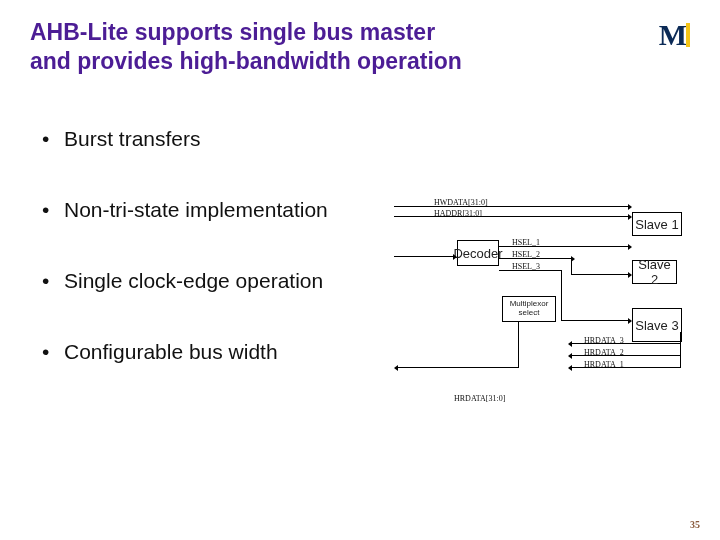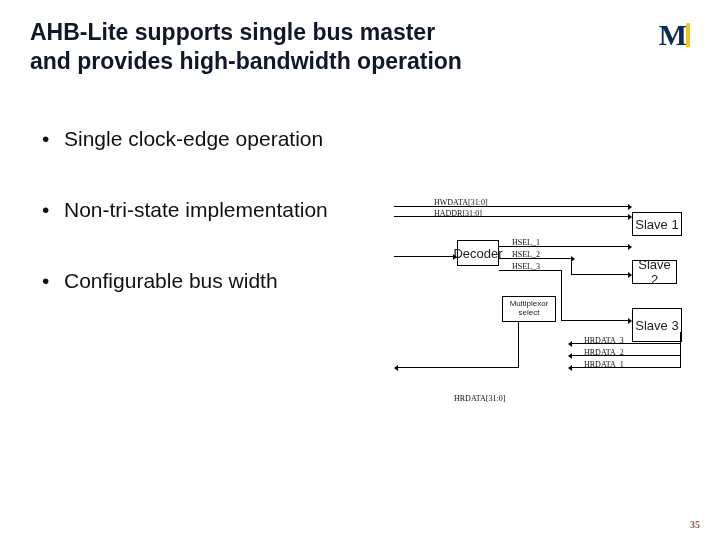--- a/index.html
+++ b/index.html
@@ -17,21 +17,21 @@
     box-sizing: border-box;
     width: 720px;
     height: 540px;
     padding: 18px 30px 0 30px;
     position: relative;
   }
   .title {
     font-size: 23px;
     font-weight: bold;
     line-height: 1.25;
-    color: #0f172a;
+    color: #4c1d95;
     max-width: 440px;
   }
   .logo {
     position: absolute;
     top: 18px;
     right: 30px;
     font-family: Georgia, "Times New Roman", serif;
     font-weight: 900;
     font-size: 30px;
     letter-spacing: -4px;
@@ -141,22 +141,23 @@
 <div class="slide">
 
   <div class="title">AHB-Lite supports single bus master and provides high-bandwidth operation</div>
 
   <div class="logo">
     <span>M</span><span class="bar"></span>
   </div>
 
   <div class="content">
     <ul class="bullets">
+      <li>Burst transfers</li>
+      <li>Non-tri-state implementation</li>
       <li>Single clock-edge operation</li>
-      <li>Non-tri-state implementation</li>
       <li>Configurable bus width</li>
     </ul>
   </div>
 
   <div class="diagram">
 
 
     <div class="box" style="left:95px;top:42px;width:42px;height:26px;">Decoder</div>
 
     <div class="box" style="left:140px;top:98px;width:54px;height:26px;font-size:8px;line-height:1.1;">Multiplexor select</div>

